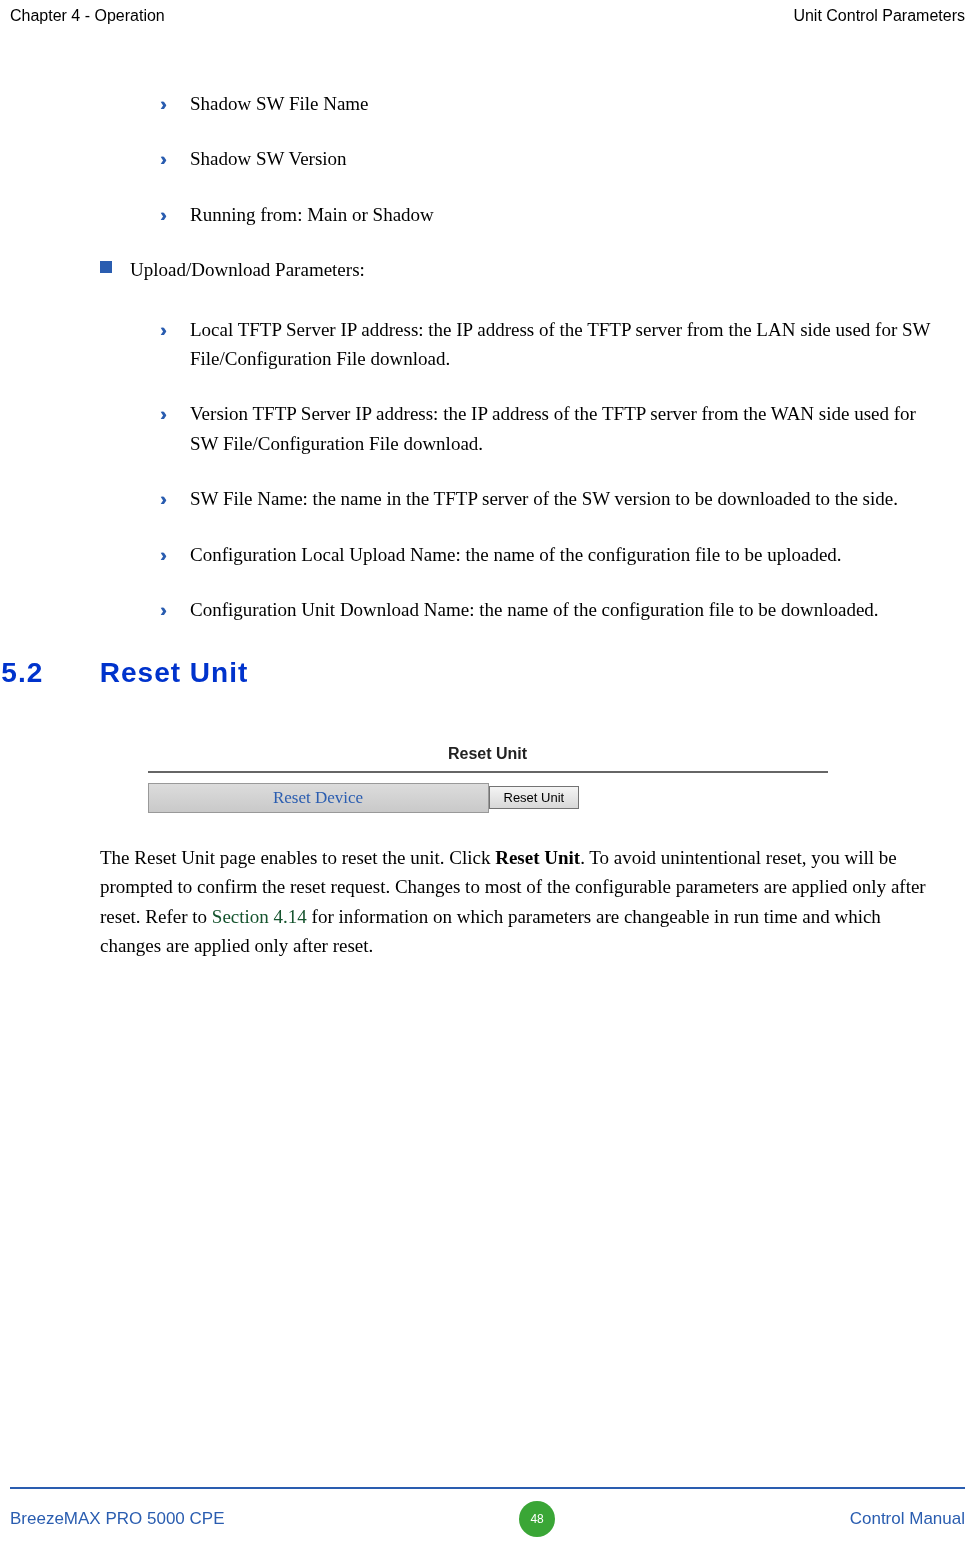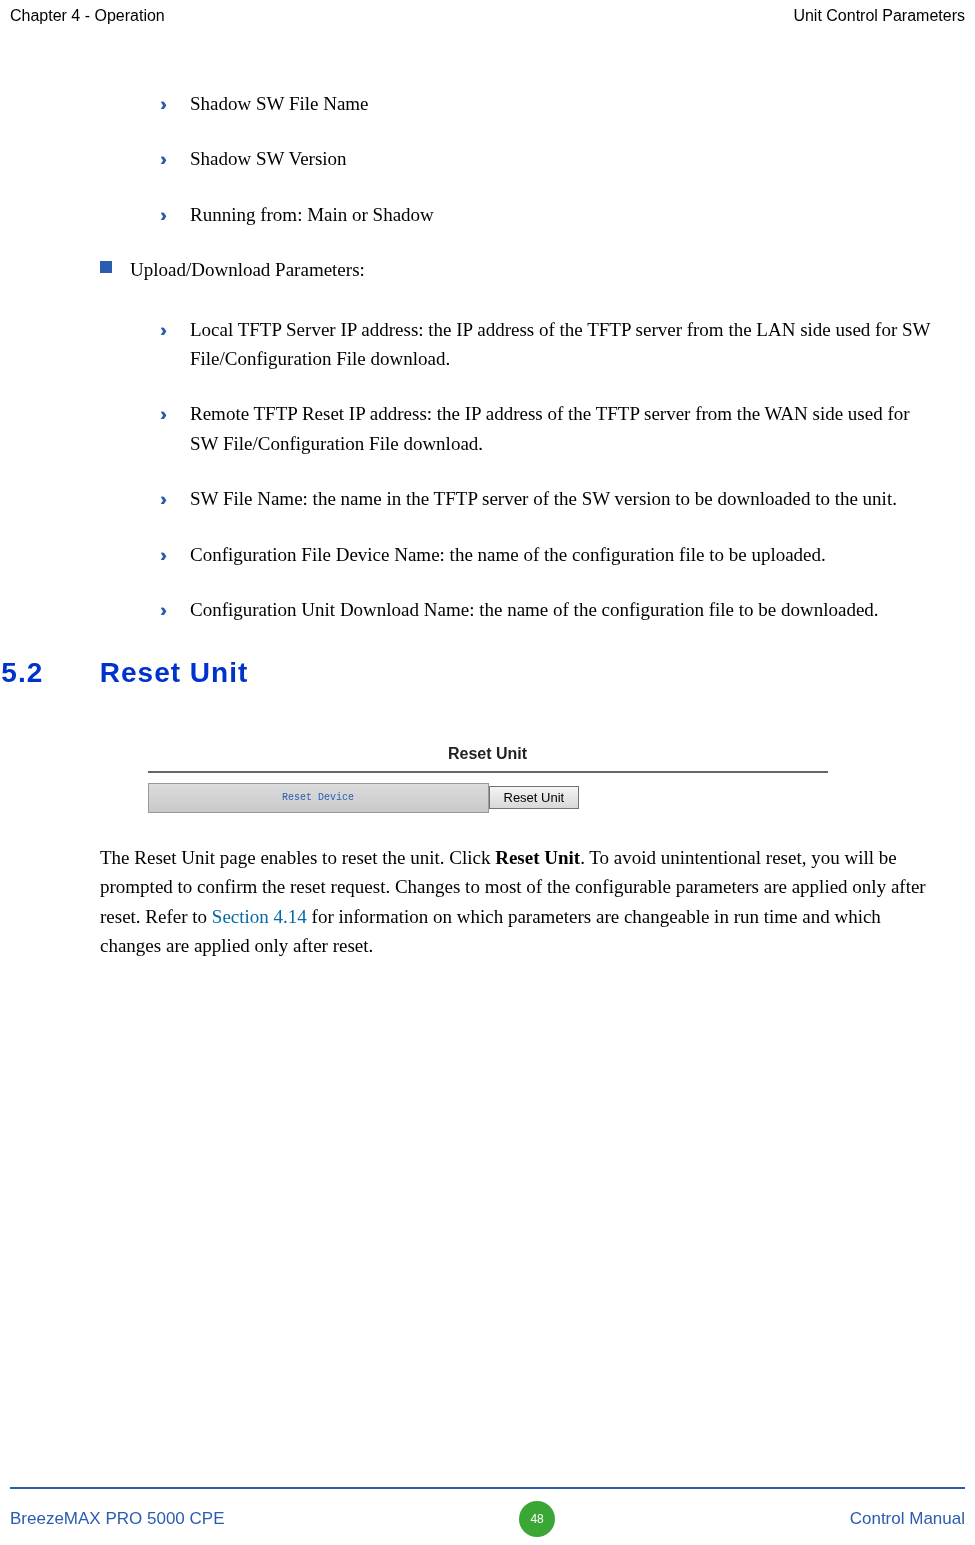--- a/index.html
+++ b/index.html
@@ -99,22 +99,22 @@
   .reset-row {
     display: flex;
     align-items: stretch;
     height: 30px;
   }
   .reset-label-cell {
     flex: 1;
     background: linear-gradient(#dcdcdc,#c9c9c9);
     border: 1px solid #999;
     color: #2a5db0;
-    font-family: Liberation Mono, monospace;
-    font-size: 10px;
+    font-family: Liberation Serif, serif;
+    font-size: 17px;
     display: flex;
     align-items: center;
     justify-content: center;
     text-align: center;
   }
   .reset-button-cell {
     flex: 1;
     display: flex;
     align-items: center;
   }
@@ -130,21 +130,21 @@
     font-family: Arial, Helvetica, sans-serif;
     font-weight: bold;
     font-size: 17px;
     text-align: center;
     margin: 90px 0 18px 0;
   }
   .body-para {
     margin: 0 0 20px 0;
   }
   .link-text {
-    color: #0369a1;
+    color: #14532d;
   }
   .page-footer {
     position: absolute;
     left: 0;
     right: 0;
     bottom: 0;
     height: 58px;
     box-sizing: border-box;
     margin-top: 28px;
   }
@@ -208,29 +208,29 @@
     </div>
 
     <div style="margin-left:30px;">
       <ul class="sub-list">
         <li>
           <span class="marker-chevron">››</span>
           <span>Local TFTP Server IP address: the IP address of the TFTP server from the LAN side used for SW File/Configuration File download.</span>
         </li>
         <li>
           <span class="marker-chevron">››</span>
-          <span>Remote TFTP Reset IP address: the IP address of the TFTP server from the WAN side used for SW File/Configuration File download.</span>
-        </li>
-        <li>
-          <span class="marker-chevron">››</span>
-          <span>SW File Name: the name in the TFTP server of the SW version to be downloaded to the unit.</span>
-        </li>
-        <li>
-          <span class="marker-chevron">››</span>
-          <span>Configuration File Device Name: the name of the configuration file to be uploaded.</span>
+          <span>Version TFTP Server IP address: the IP address of the TFTP server from the WAN side used for SW File/Configuration File download.</span>
+        </li>
+        <li>
+          <span class="marker-chevron">››</span>
+          <span>SW File Name: the name in the TFTP server of the SW version to be downloaded to the side.</span>
+        </li>
+        <li>
+          <span class="marker-chevron">››</span>
+          <span>Configuration Local Upload Name: the name of the configuration file to be uploaded.</span>
         </li>
         <li>
           <span class="marker-chevron">››</span>
           <span>Configuration Unit Download Name: the name of the configuration file to be downloaded.</span>
         </li>
       </ul>
     </div>
   </div>
 
   <div class="section-heading">

